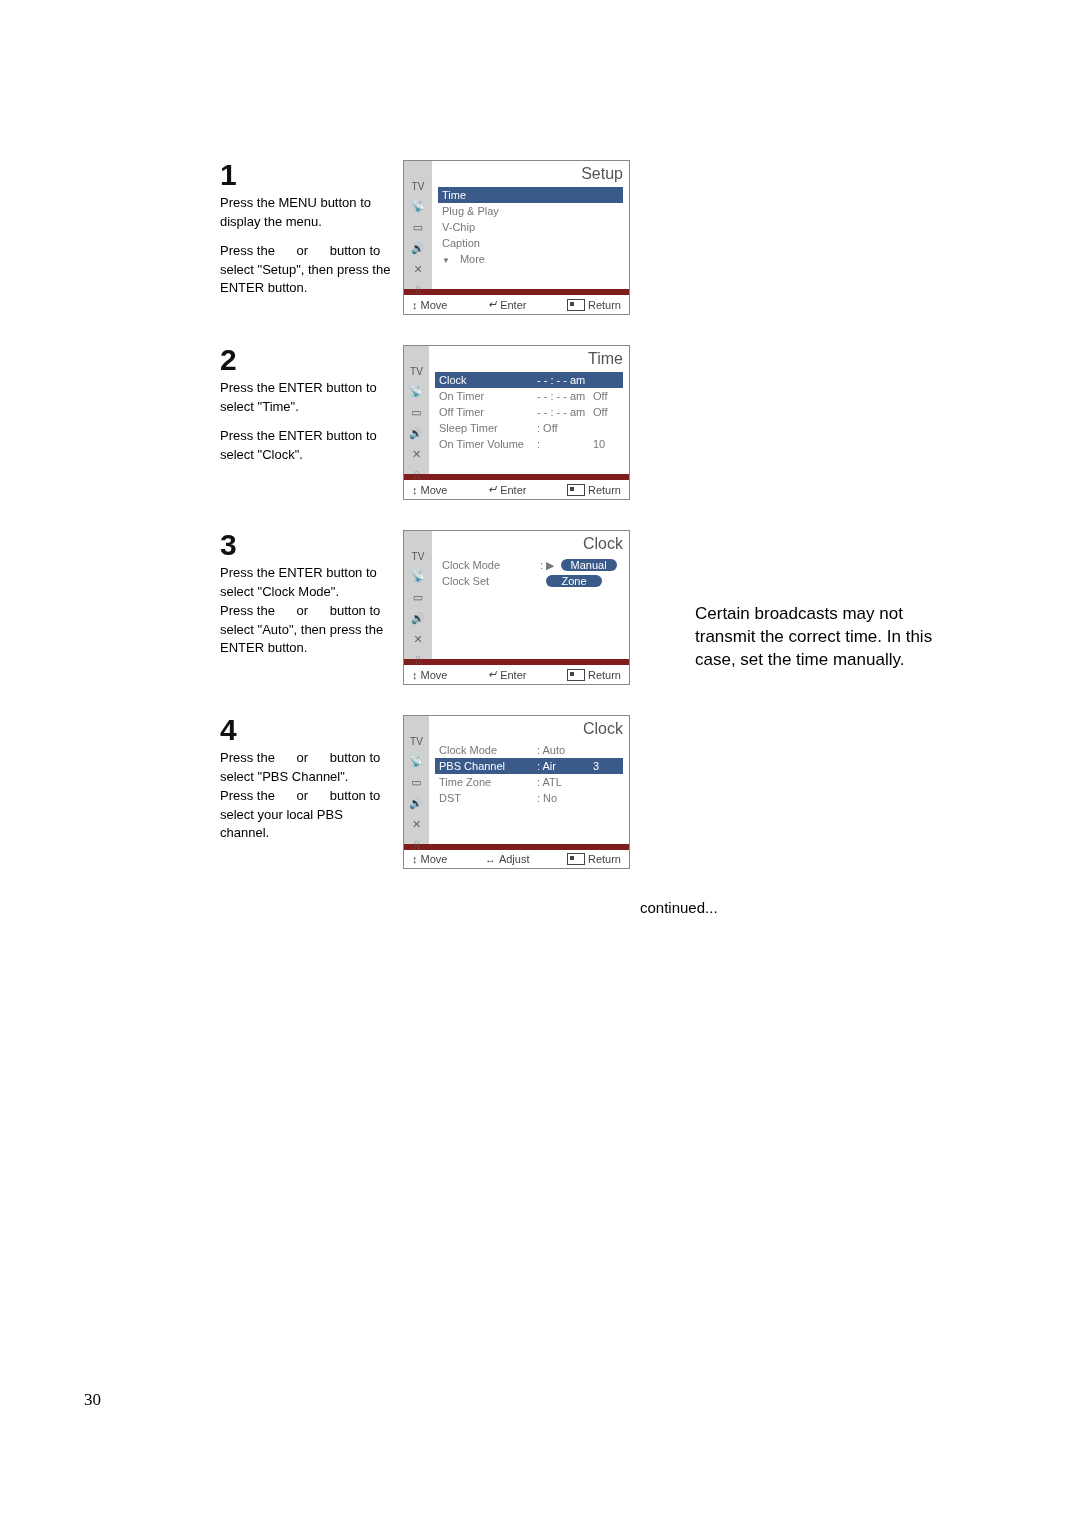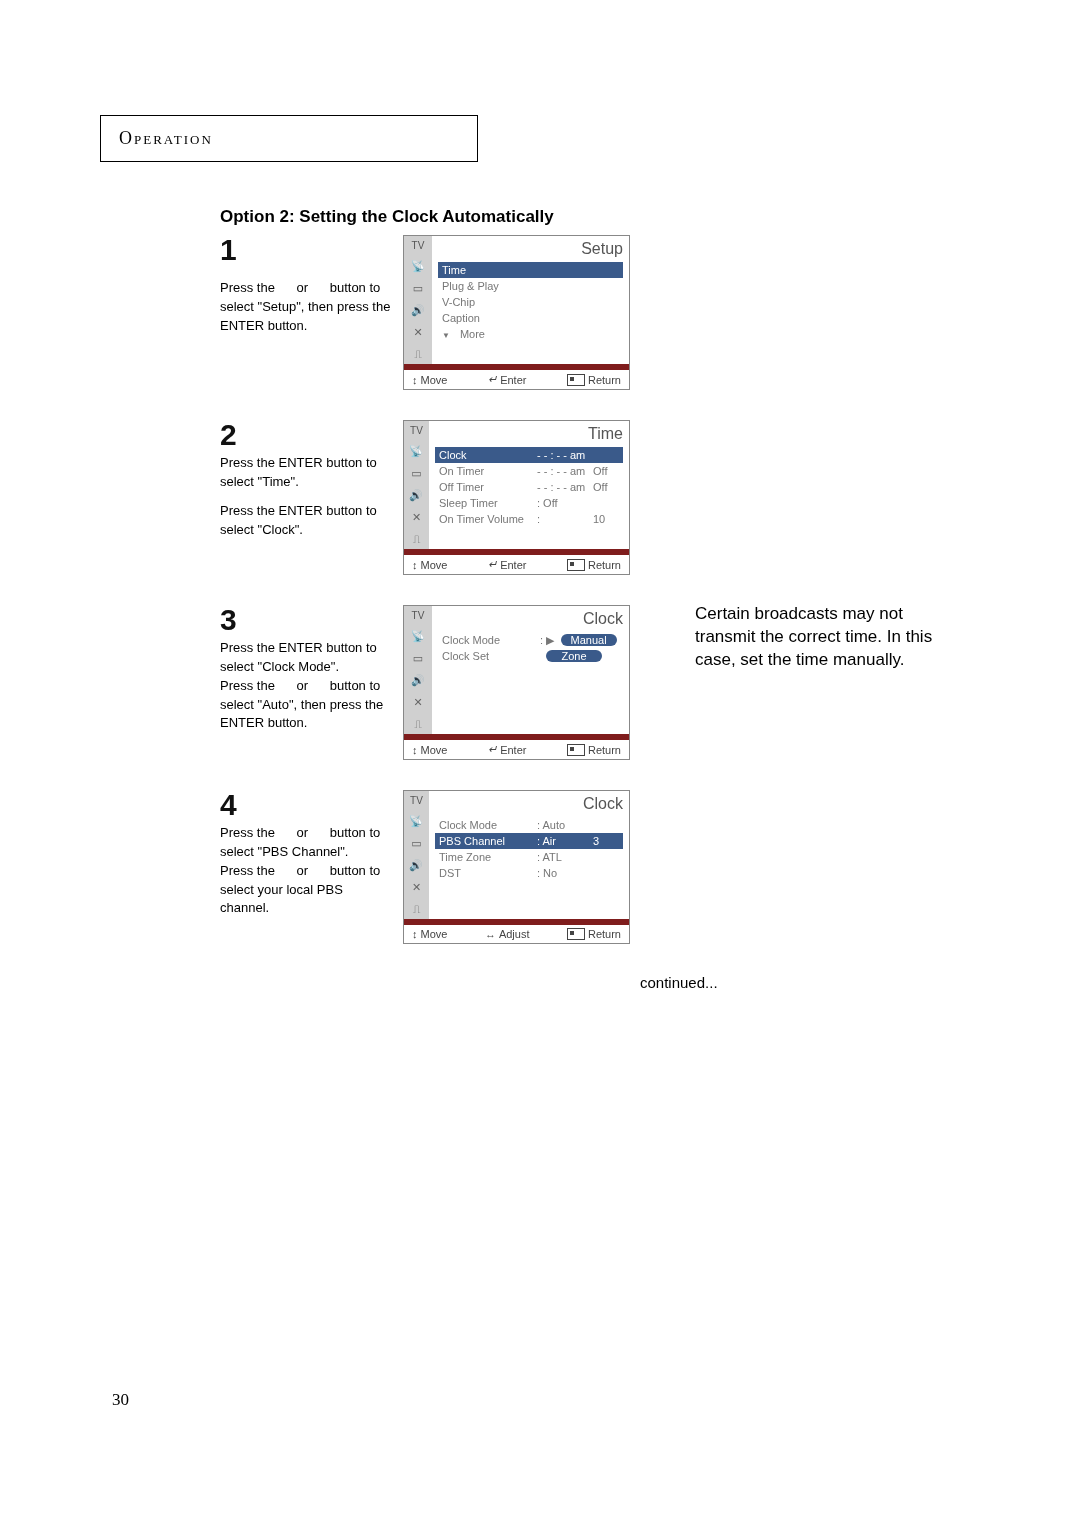--- a/index.html
+++ b/index.html
@@ -70,21 +70,21 @@
   .osd-body {
     display: flex;
     height: 128px;
   }
   .osd-icons {
     width: 28px;
     background: #d0d0d0;
     display: flex;
     flex-direction: column;
     align-items: center;
-    padding-top: 4px;
+    padding-top: 20px;
     gap: 8px;
   }
   .osd-icons .tv-label { font-size:10px; color:#555; }
   .ico {
     width: 16px; height: 14px;
     display:flex; align-items:center; justify-content:center;
     color:#666;
   }
   .osd-main {
     flex: 1;
@@ -142,39 +142,38 @@
     width: 270px;
     font-size: 17px;
     line-height: 1.35;
   }
   .continued {
     margin-left: 420px;
     font-size: 15px;
   }
   .page-num {
     position: absolute;
-    left: 112px;
+    left: 84px;
     top: 1390px;
     font-size: 17px;
     font-family: Georgia, 'Times New Roman', serif;
   }
   .more-arrow::before { content:"\25BC"; font-size:8px; margin-right:4px; }
 </style>
 </head>
 <body>
 
 <div class="page">
-  <div class="section-tab">Operation</div>
 
   <div class="content">
-    <div class="option-title">Option 2: Setting the Clock Automatically</div>
 
     <div class="step-block">
       <div class="step-text">
         <div class="step-num">1</div>
+        <div>Press the MENU button to display the menu.</div>
         <div style="height:10px"></div>
         <div>
           <span>Press the </span><span class="gap"></span><span>or</span><span class="gap"></span><span> button to select "Setup", then press the ENTER button.</span>
         </div>
       </div>
       <div class="osd">
         <div class="osd-body">
           <div class="osd-icons">
             <div class="tv-label">TV</div>
             <div class="ico">📡</div>

